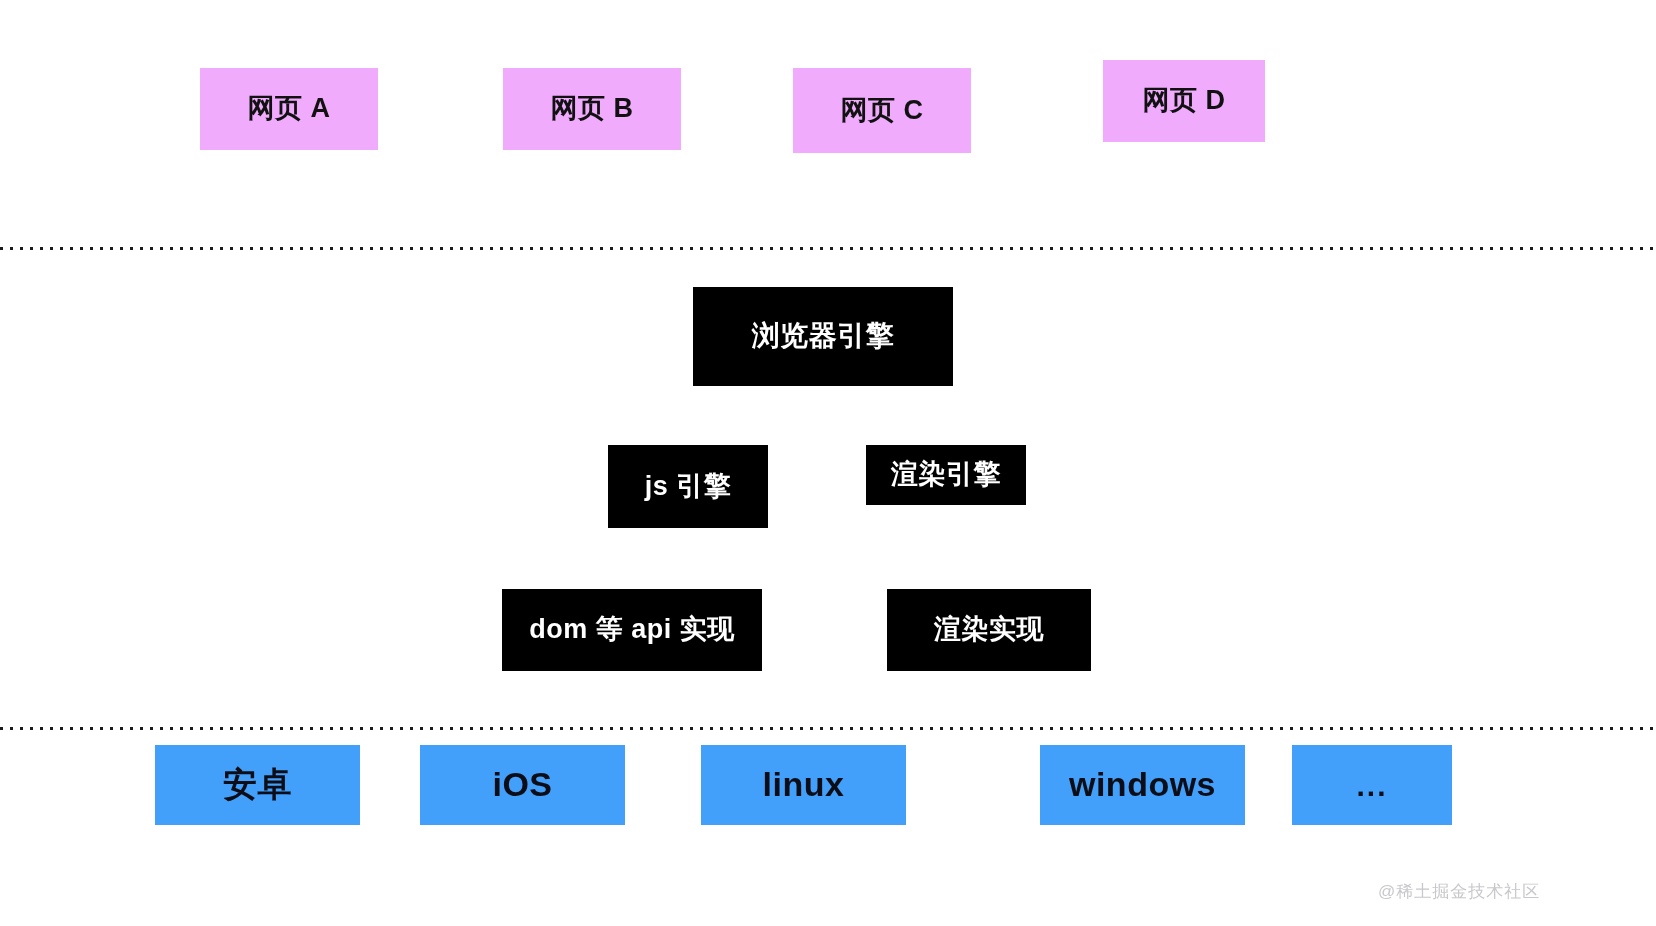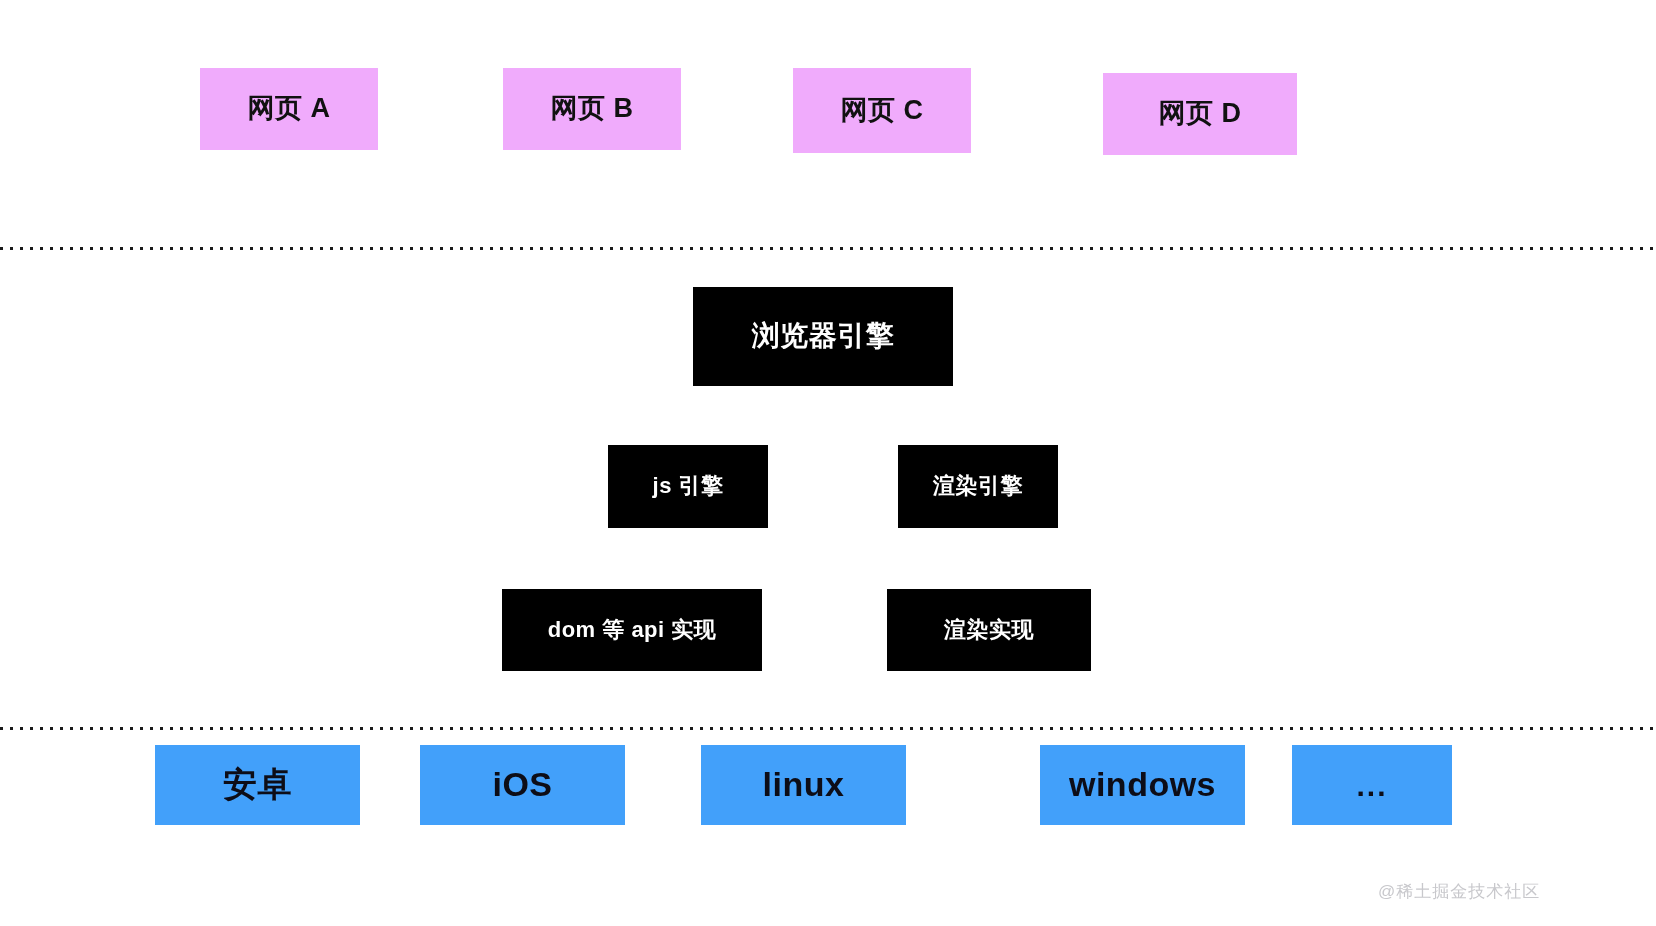--- a/index.html
+++ b/index.html
@@ -30,21 +30,21 @@
   }
   .node-page {
     background: #f0abfc;
     color: #111111;
     font-size: 27px;
     letter-spacing: 0.5px;
   }
   .node-engine {
     background: #000000;
     color: #ffffff;
-    font-size: 22px;
+    font-size: 27px;
     letter-spacing: 0.5px;
   }
   .node-engine.lg {
     font-size: 28px;
   }
   .node-os {
     background: #42a0fa;
     color: #0d0d17;
     font-size: 34px;
     letter-spacing: 0.5px;
@@ -82,34 +82,34 @@
 
   <div class="node node-page" style="left:200px; top:68px; width:178px; height:82px;">
     <span>网页 A</span>
   </div>
   <div class="node node-page" style="left:503px; top:68px; width:178px; height:82px;">
     <span>网页 B</span>
   </div>
   <div class="node node-page" style="left:793px; top:68px; width:178px; height:85px;">
     <span>网页 C</span>
   </div>
-  <div class="node node-page" style="left:1103px; top:73px; width:194px; height:82px;">
+  <div class="node node-page" style="left:1103px; top:60px; width:162px; height:82px;">
     <span>网页 D</span>
   </div>
 
   <div class="divider" style="top:247px;"></div>
 
   <div class="node node-engine lg" style="left:693px; top:287px; width:260px; height:99px;">
     <span>浏览器引擎</span>
   </div>
 
   <div class="node node-engine" style="left:608px; top:445px; width:160px; height:83px;">
     <span>js 引擎</span>
   </div>
-  <div class="node node-engine" style="left:866px; top:445px; width:160px; height:83px;margin-left:32px;">
+  <div class="node node-engine" style="left:866px; top:445px; width:160px; height:60px;">
     <span>渲染引擎</span>
   </div>
 
   <div class="node node-engine" style="left:502px; top:589px; width:260px; height:82px;">
     <span>dom 等 api 实现</span>
   </div>
   <div class="node node-engine" style="left:887px; top:589px; width:204px; height:82px;">
     <span>渲染实现</span>
   </div>
 

